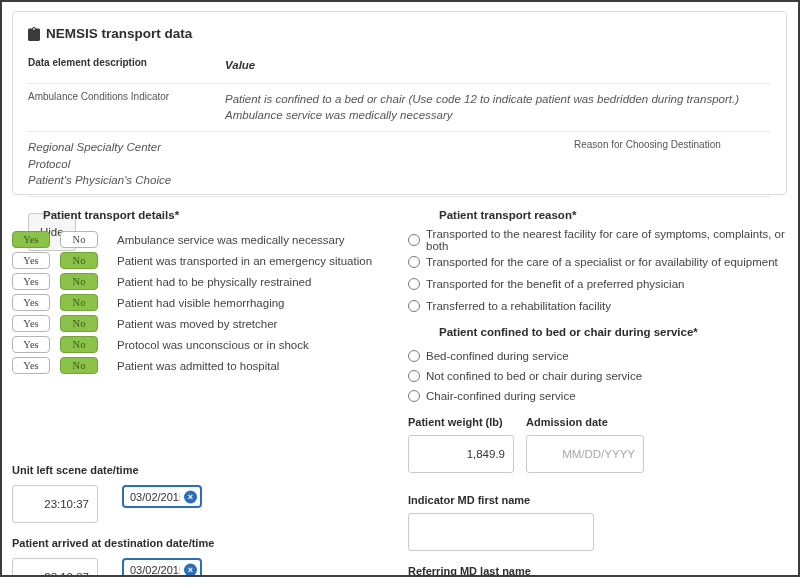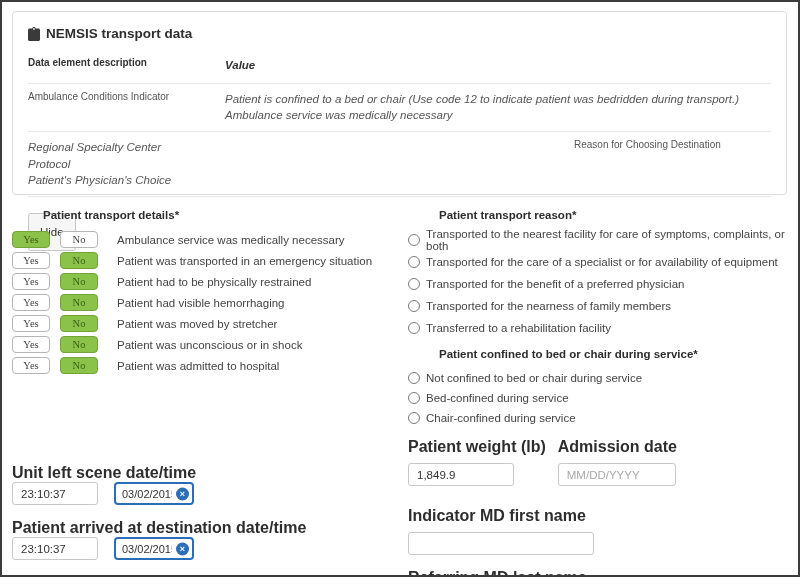--- a/index.html
+++ b/index.html
@@ -50,32 +50,32 @@
   .radio-row { display: flex; align-items: center; height: 22px; cursor: pointer; }
   .radio-row.compact { height: 20px; }
   .radio {
     width: 12px; height: 12px; border: 1px solid #7a7a7a; border-radius: 50%;
     background: #fff; flex: none; margin-right: 6px;
   }
   .radio-text { font-size: 11.5px; color: #444; }
   .radio-group { margin-top: 8px; }
 
   
-  .field-label { font-size: 16px; font-weight: bold; color: #2d2d2d; }
+  .field-label { font-size: 11px; font-weight: bold; color: #2d2d2d; }
   input.txt {
-    height: 23px; border: 1px solid #c9c9c9; border-radius: 3px; font-size: 11.5px;
-    color: #333; padding: 0 8px; font-family: "Liberation Sans", sans-serif; background: #fff;
+    height: 38px; border: 1px solid #c9c9c9; border-radius: 3px; font-size: 11.5px;
+    color: #333; padding: 0 8px; font-family: "Liberation Sans", sans-serif; background: #fff; text-align: right;
   }
   input.txt::placeholder { color: #a9a9a9; }
   .inline-fields { display: flex; gap: 12px; margin-top: 10px; }
   .fgroup .field-label { display: block; margin-bottom: 7px; }
   .w-weight { width: 106px; }
   .w-date { width: 118px; }
   .w-name { width: 186px; }
-  .dt-row { display: flex; gap: 16px; }
+  .dt-row { display: flex; gap: 24px; margin-top: 9px; }
   .w-time { width: 86px; }
   .datewrap {
     position: relative; width: 80px; height: 23px; border: 2px solid #2a6db8; border-radius: 4px;
     background: #fff; display: flex; align-items: center;
   }
   .datewrap input {
     border: none; outline: none; width: 56px; padding: 0 0 0 6px; font-size: 11px; color: #333;
     font-family: "Liberation Sans", sans-serif; background: transparent;
   }
   .clear-btn {
@@ -156,21 +156,21 @@
           <span class="toggle-label">Patient had visible hemorrhaging</span>
         </div>
         <div class="toggle-row">
           <button class="tbtn yes">Yes</button>
           <button class="tbtn no selected">No</button>
           <span class="toggle-label">Patient was moved by stretcher</span>
         </div>
         <div class="toggle-row">
           <button class="tbtn yes">Yes</button>
           <button class="tbtn no selected">No</button>
-          <span class="toggle-label">Patient was unconscious or in shock</span>
+          <span class="toggle-label">Protocol was unconscious or in shock</span>
         </div>
         <div class="toggle-row">
           <button class="tbtn yes">Yes</button>
           <button class="tbtn no selected">No</button>
           <span class="toggle-label">Patient was admitted to hospital</span>
         </div>
       </div>
 
       <div class="sp-left-gap"></div>
 
@@ -207,38 +207,34 @@
         <label class="radio-row">
           <span class="radio"></span>
           <span class="radio-text">Transported for the care of a specialist or for availability of equipment</span>
         </label>
         <label class="radio-row">
           <span class="radio"></span>
           <span class="radio-text">Transported for the benefit of a preferred physician</span>
         </label>
         <label class="radio-row">
           <span class="radio"></span>
-          <span class="radio-text">Transported for the nearness of family members</span>
-        </label>
-        <label class="radio-row">
-          <span class="radio"></span>
           <span class="radio-text">Transferred to a rehabilitation facility</span>
         </label>
       </div>
 
       <div class="sec-heading" style="margin-top:9px;">Patient confined to bed or chair during service*</div>
 
       <div class="radio-group">
         <label class="radio-row compact">
           <span class="radio"></span>
+          <span class="radio-text">Bed-confined during service</span>
+        </label>
+        <label class="radio-row compact">
+          <span class="radio"></span>
           <span class="radio-text">Not confined to bed or chair during service</span>
-        </label>
-        <label class="radio-row compact">
-          <span class="radio"></span>
-          <span class="radio-text">Bed-confined during service</span>
         </label>
         <label class="radio-row compact">
           <span class="radio"></span>
           <span class="radio-text">Chair-confined during service</span>
         </label>
       </div>
 
       <div class="inline-fields">
         <div class="fgroup">
           <span class="field-label">Patient weight (lb)</span>

